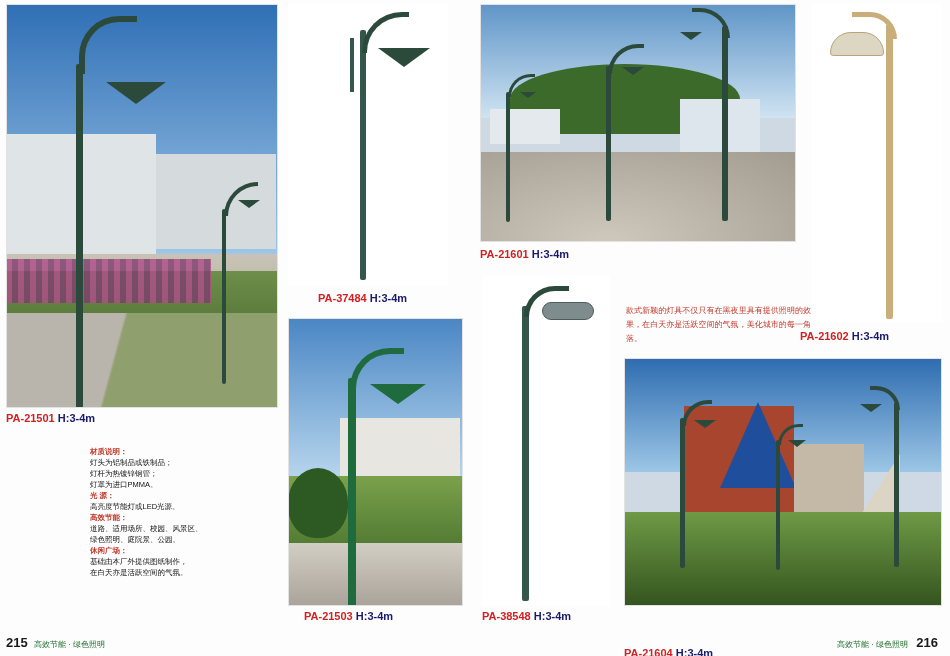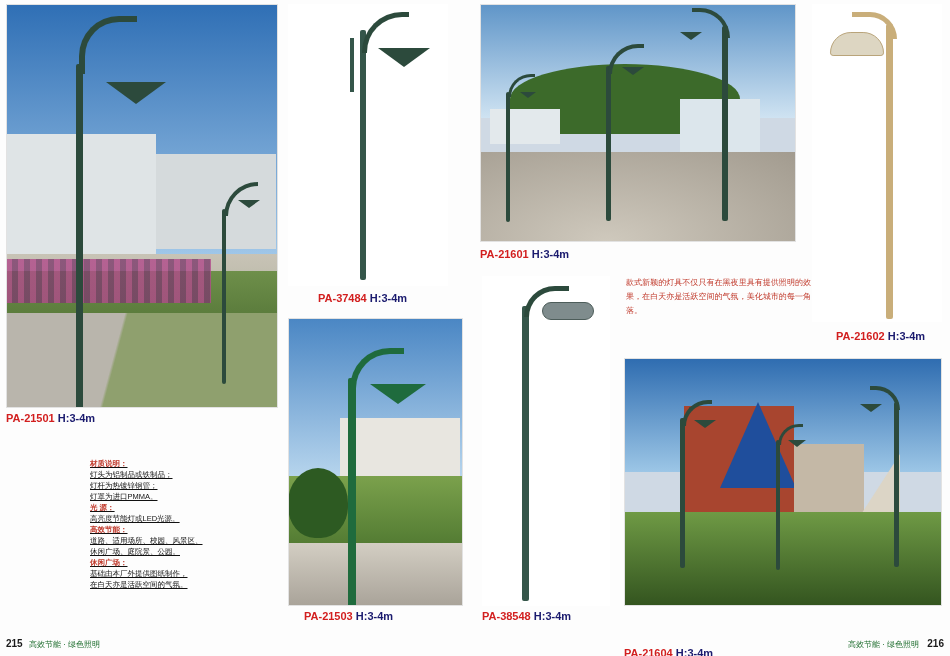--- a/index.html
+++ b/index.html
@@ -37,30 +37,31 @@
     width:210px;
   }
   .spec .lab{color:#c0392b;font-weight:bold;}
   .note{
     position:absolute;
     font-size:8px;
     line-height:14px;
     color:#c0392b;
     width:185px;
     text-align:justify;
+    margin-top:28px;
   }
   .footer-left,.footer-right{
     position:absolute;
     bottom:6px;
     font-size:8px;
     color:#1a6b2a;
     white-space:nowrap;
   }
   .pagenum{
-    font-size:10px;
+    font-size:13px;
     font-weight:bold;
     color:#1a1a1a;
     margin-right:4px;
   }
   
   .sky{position:absolute;left:0;right:0;top:0;height:55%;background:linear-gradient(#2f6fb5,#9fc6e8);}
   .sky.light{background:linear-gradient(#4a86c4,#bcd9ef);}
   .ground{position:absolute;left:0;right:0;bottom:0;height:45%;background:linear-gradient(#b9b2a5,#8d8madd);}
   .grass{position:absolute;left:0;right:0;bottom:0;height:28%;background:linear-gradient(#4e7c30,#2f5a1c);}
   .road{position:absolute;left:0;right:0;bottom:0;height:30%;background:linear-gradient(#c9c4bb,#9a958c);}
@@ -152,21 +153,21 @@
     <span class="code">PA-21601</span>
     <span>H:3-4m</span>
   </div>
 
   <div class="photo" style="left:812px;top:4px;width:130px;height:318px;background:#ffffff;">
     <div class="pole tan" style="left:74px;top:20px;width:7px;height:295px;"></div>
     <div class="arm" style="left:40px;top:8px;width:40px;height:22px;border:5px solid #c9ae7a;border-bottom:none;border-left:none;border-radius:0 40px 0 0;"></div>
     <div style="position:absolute;left:18px;top:28px;width:52px;height:22px;background:#ddd6c2;border-radius:40px 40px 6px 6px;border:1px solid #b9a47a;"></div>
     <div class="frame-border" style="border-color:#ffffff;"></div>
   </div>
-  <div class="caption" style="left:836px;top:330px;">
+  <div class="caption" style="left:800px;top:330px;">
     <span class="code">PA-21602</span>
     <span>H:3-4m</span>
   </div>
 
   <div class="photo" style="left:482px;top:276px;width:128px;height:330px;background:#ffffff;">
     <div class="pole" style="left:40px;top:30px;width:7px;height:295px;background:#35564a;"></div>
     <div class="arm" style="left:42px;top:10px;width:40px;height:26px;border-width:5px;"></div>
     <div style="position:absolute;left:60px;top:26px;width:50px;height:16px;background:#7f8c8d;border-radius:30px;border:1px solid #4d5d5a;"></div>
     <div class="frame-border" style="border-color:#ffffff;"></div>
   </div>
@@ -191,39 +192,39 @@
     <div class="pole" style="left:270px;top:44px;width:5px;height:165px;"></div>
     <div class="arm" style="left:246px;top:28px;width:26px;height:20px;border-right:4px solid #2c4a3c;border-left:none;border-radius:0 40px 0 0;"></div>
     <div class="shade small" style="left:236px;top:46px;"></div>
     <div class="frame-border"></div>
   </div>
   <div class="caption" style="left:624px;top:610px;margin-top:37px;">
     <span class="code">PA-21604</span>
     <span>H:3-4m</span>
   </div>
 
-  <div class="spec" style="left:90px;top:458px;text-decoration:underline;">
+  <div class="spec" style="left:90px;top:446px;">
     <div><span class="lab">材质说明：</span></div>
     <div>灯头为铝制品或铁制品；</div>
     <div>灯杆为热镀锌钢管；</div>
     <div>灯罩为进口PMMA。</div>
     <div><span class="lab">光    源：</span></div>
     <div>高亮度节能灯或LED光源。</div>
     <div><span class="lab">高效节能：</span></div>
     <div>道路、适用场所、校园、风景区、</div>
-    <div>休闲广场、庭院景、公园。</div>
+    <div>绿色照明、庭院景、公园。</div>
     <div><span class="lab">休闲广场：</span></div>
     <div>基础由本厂外提供图纸制作，</div>
     <div>在白天亦是活跃空间的气氛。</div>
   </div>
 
   <div class="note" style="left:626px;top:276px;">款式新颖的灯具不仅只有在黑夜里具有提供照明的效果，在白天亦是活跃空间的气氛，美化城市的每一角落。</div>
 
   <div class="footer-left" style="left:6px;">
     <span class="pagenum">215</span>
     <span>高效节能 · 绿色照明</span>
   </div>
-  <div class="footer-right" style="right:6px;">
+  <div class="footer-right" style="right:12px;">
     <span>高效节能 · 绿色照明</span>
     <span class="pagenum" style="margin-left:6px;margin-right:0;">216</span>
   </div>
 
 </div>
 
 </body></html>

